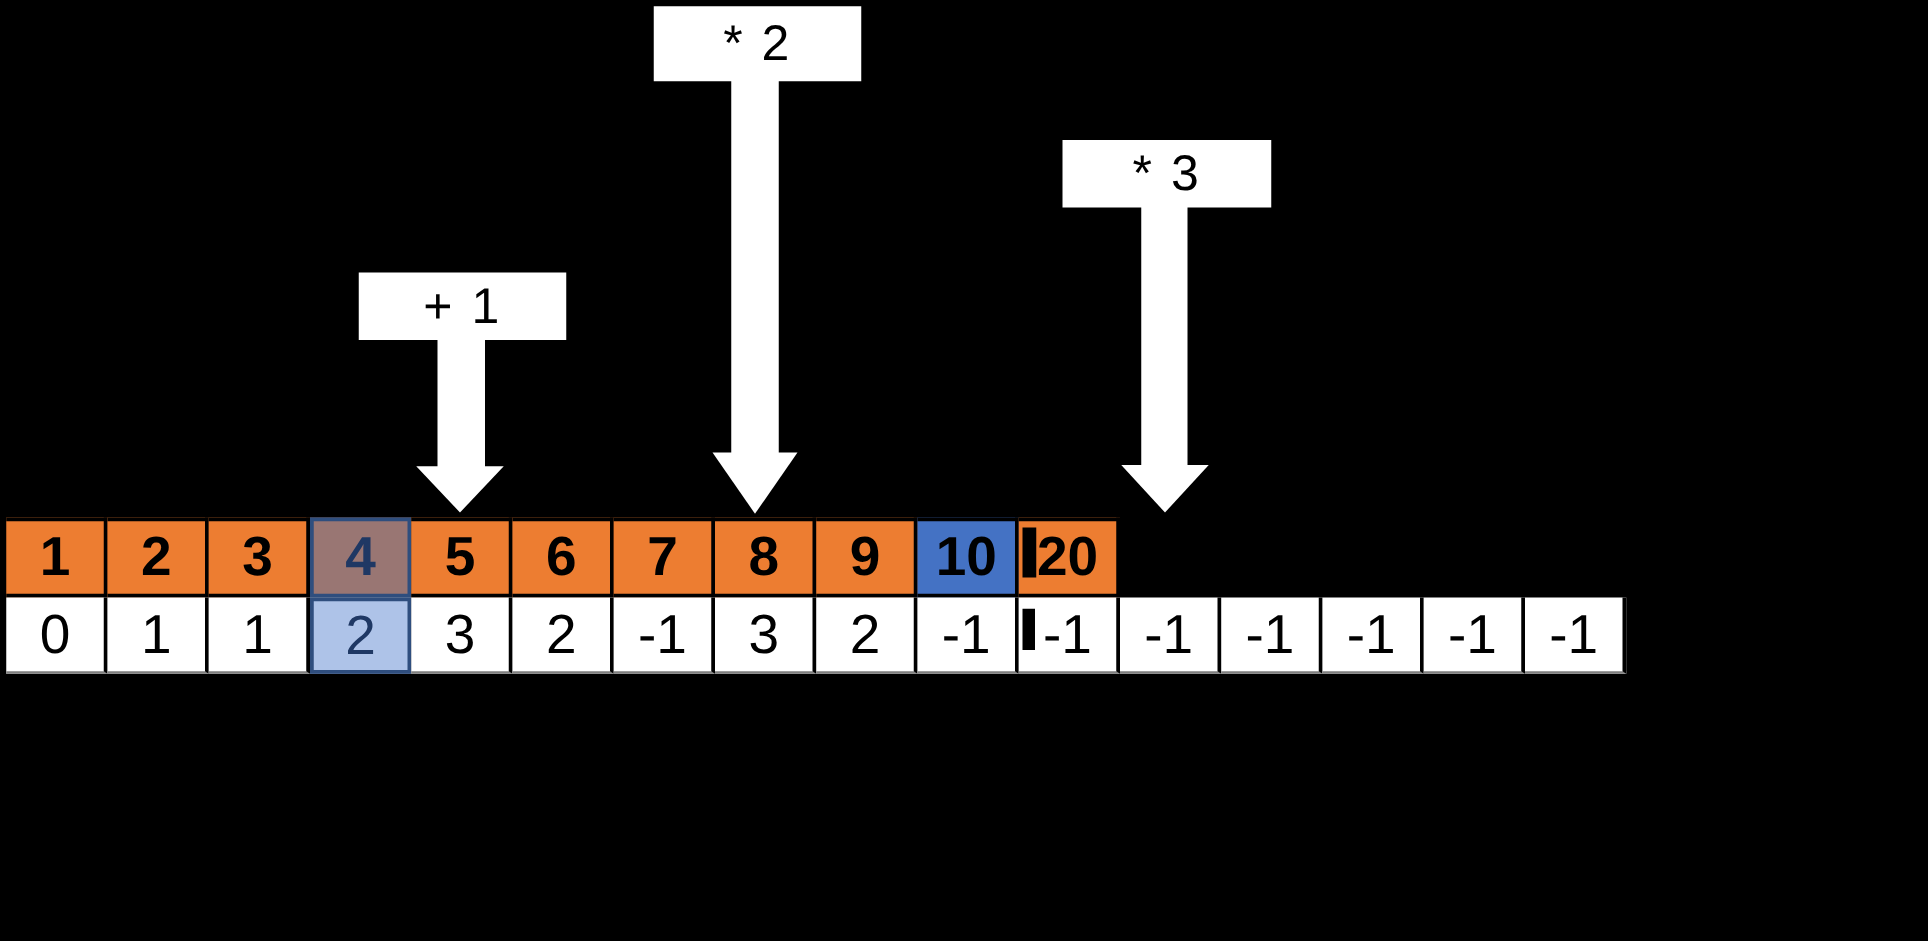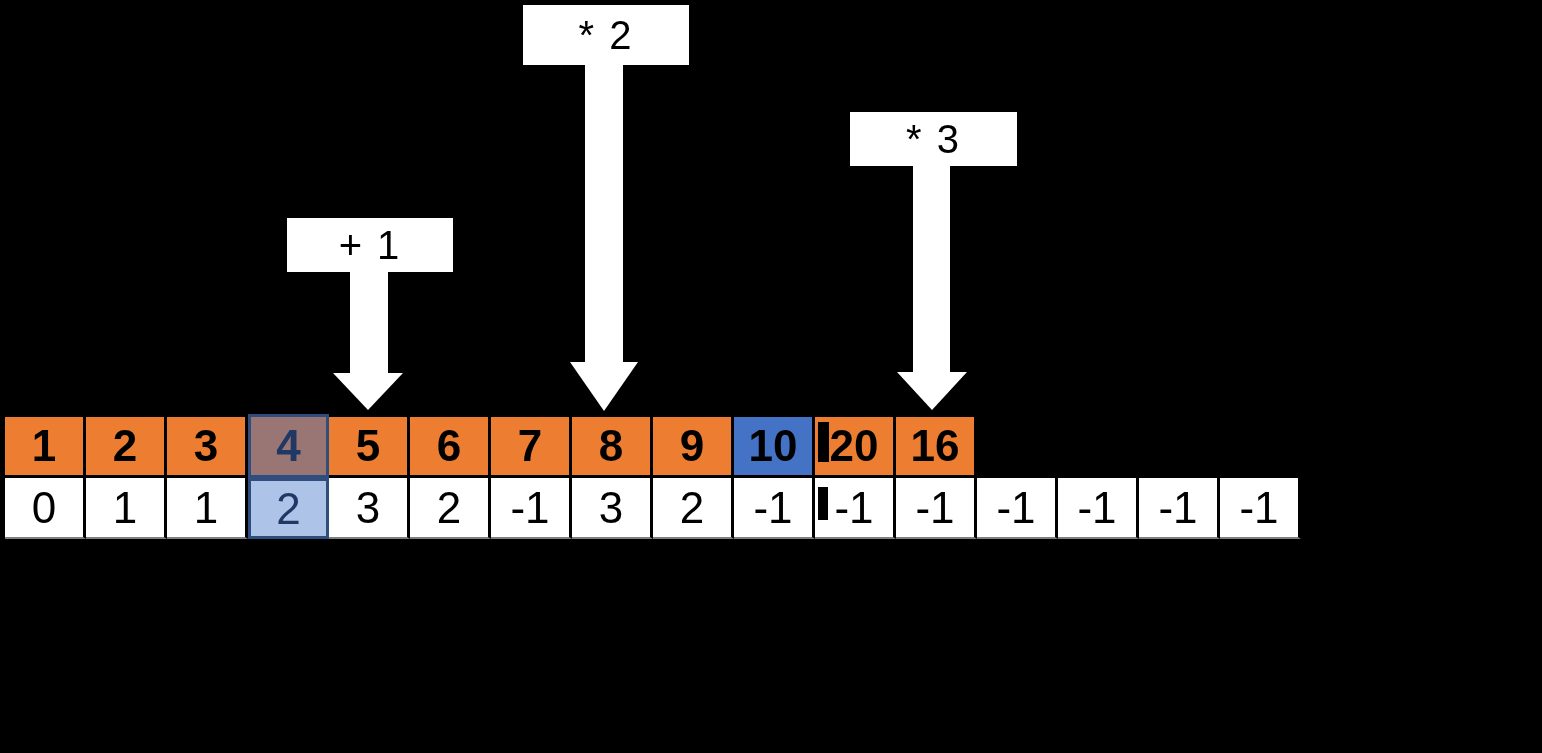--- a/index.html
+++ b/index.html
@@ -138,23 +138,20 @@
         </div>
       <div class="cell">
           <span>9</span>
         </div>
       <div class="cell blue-cell">
           <span>10</span>
         </div>
       <div class="cell">
           <span>20</span>
         </div>
-      <div class="cell">
-          <span>16</span>
-        </div>
     </div>
     <div class="row row-bottom">
       <div class="cell">
           <span>0</span>
         </div>
       <div class="cell">
           <span>1</span>
         </div>
       <div class="cell">
           <span>1</span>

